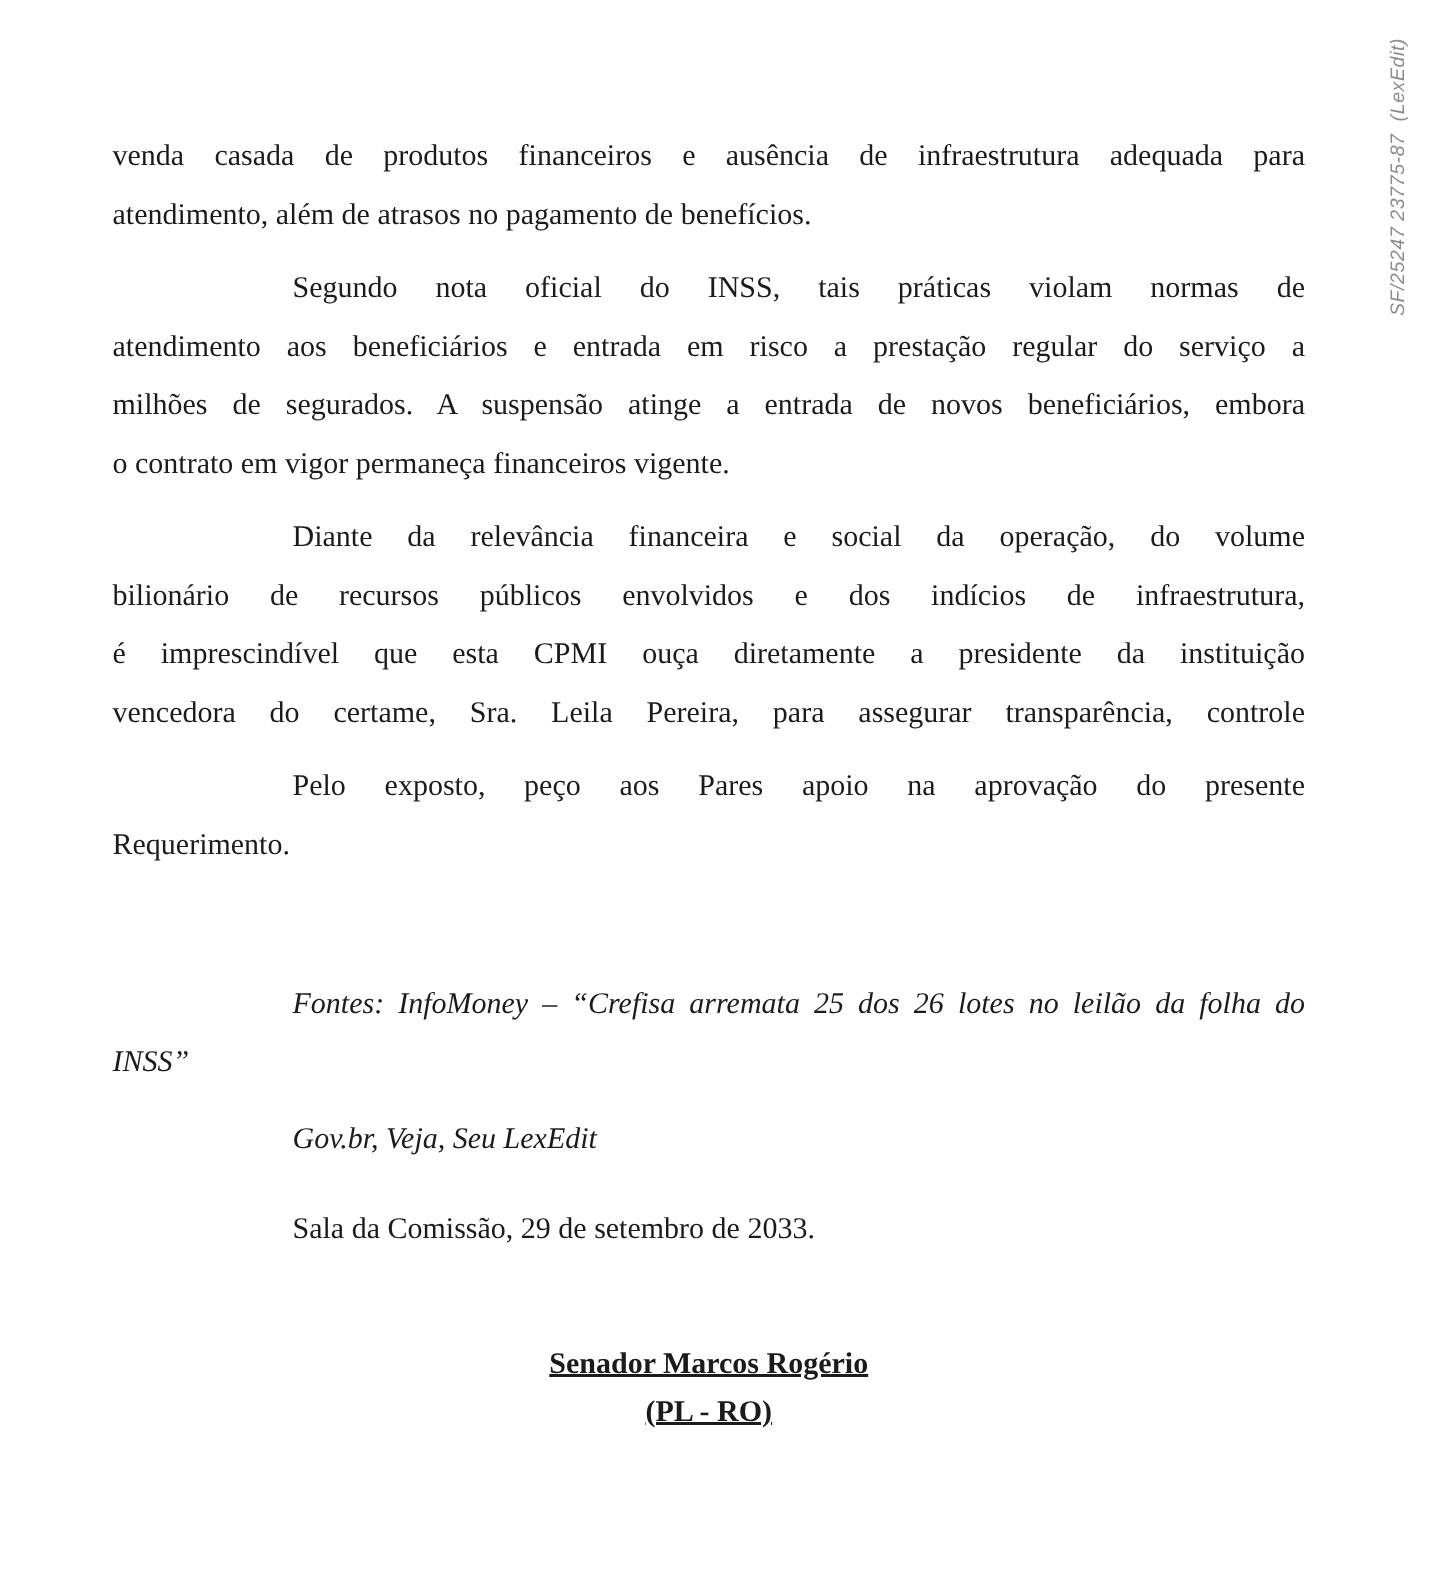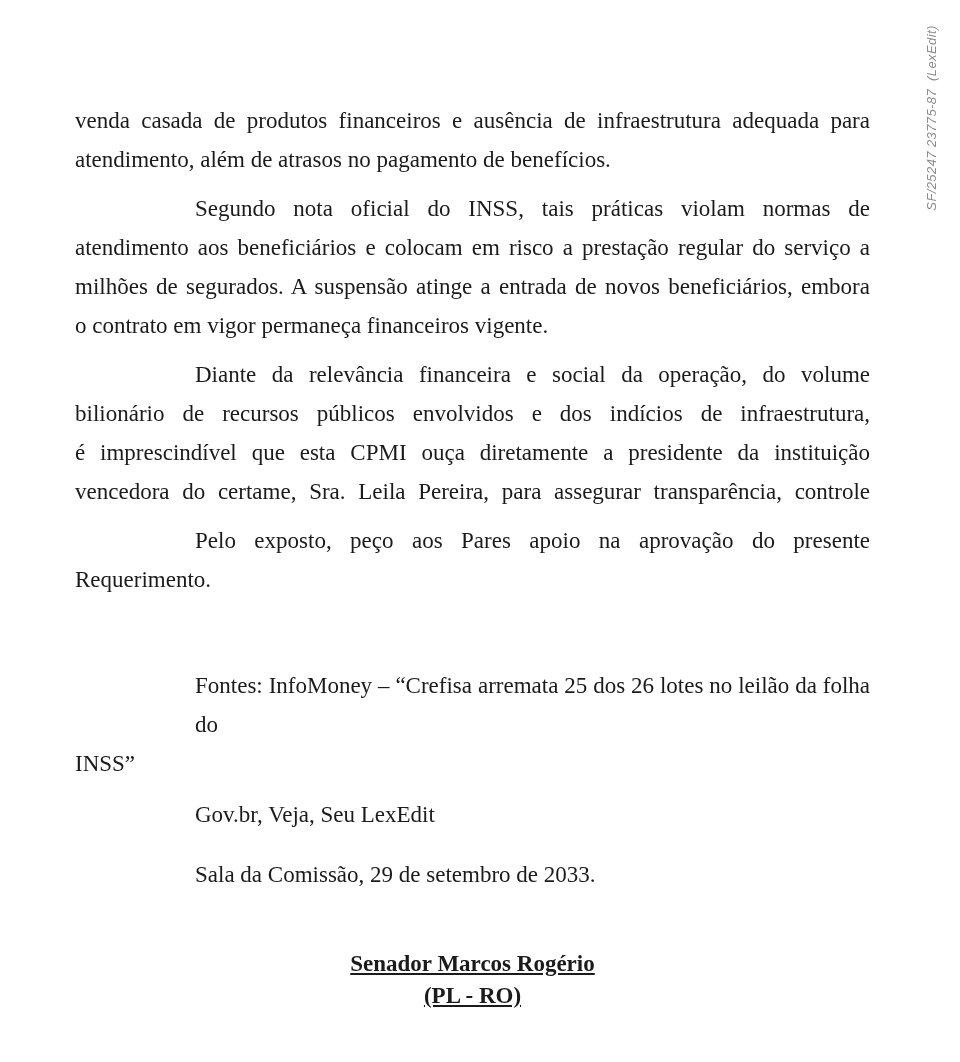--- a/index.html
+++ b/index.html
@@ -13,37 +13,37 @@
     height: 1062px;
     background: #ffffff;
     overflow: hidden;
     font-family: "Liberation Serif", "DejaVu Serif", serif;
     color: #1b1b1b;
   }
   
   .content {
     position: absolute;
     left: 75px;
-    top: 101px;
+    top: 85px;
     width: 795px;
-    font-size: 23px;
+    font-size: 20px;
     line-height: 39px;
   }
   .para { margin: 0 0 10px 0; }
   .line {
     text-align: justify;
     text-align-last: justify;
     white-space: normal;
   }
   .line.last {
     text-align: right;
     text-align-last: left;
   }
   .line.indent { padding-left: 120px; }
-  .italic { }
+  .italic { font-style: italic; }
   .sources-first { margin-top: 67px; }
   .sources-second { margin-top: 12px; }
   .dateline { margin-top: 21px; }
   .signature {
     margin-top: 54px;
     text-align: center;
     font-weight: bold;
     line-height: 32px;
   }
   .signature .sig-line {
@@ -78,21 +78,21 @@
 
   <div class="content">
 
     <div class="para">
       <div class="line">venda casada de produtos financeiros e ausência de infraestrutura adequada para</div>
       <div class="line last">atendimento, além de atrasos no pagamento de benefícios.</div>
     </div>
 
     <div class="para">
       <div class="line indent">Segundo nota oficial do INSS, tais práticas violam normas de</div>
-      <div class="line">atendimento aos beneficiários e colocam em risco a prestação regular do serviço a</div>
+      <div class="line">atendimento aos beneficiários e entrada em risco a prestação regular do serviço a</div>
       <div class="line">milhões de segurados. A suspensão atinge a entrada de novos beneficiários, embora</div>
       <div class="line last">o contrato em vigor permaneça financeiros vigente.</div>
     </div>
 
     <div class="para">
       <div class="line indent">Diante da relevância financeira e social da operação, do volume</div>
       <div class="line">bilionário de recursos públicos envolvidos e dos indícios de infraestrutura,</div>
       <div class="line">é imprescindível que esta CPMI ouça diretamente a presidente da instituição</div>
       <div class="line">vencedora do certame, Sra. Leila Pereira, para assegurar transparência, controle</div>
     </div>

